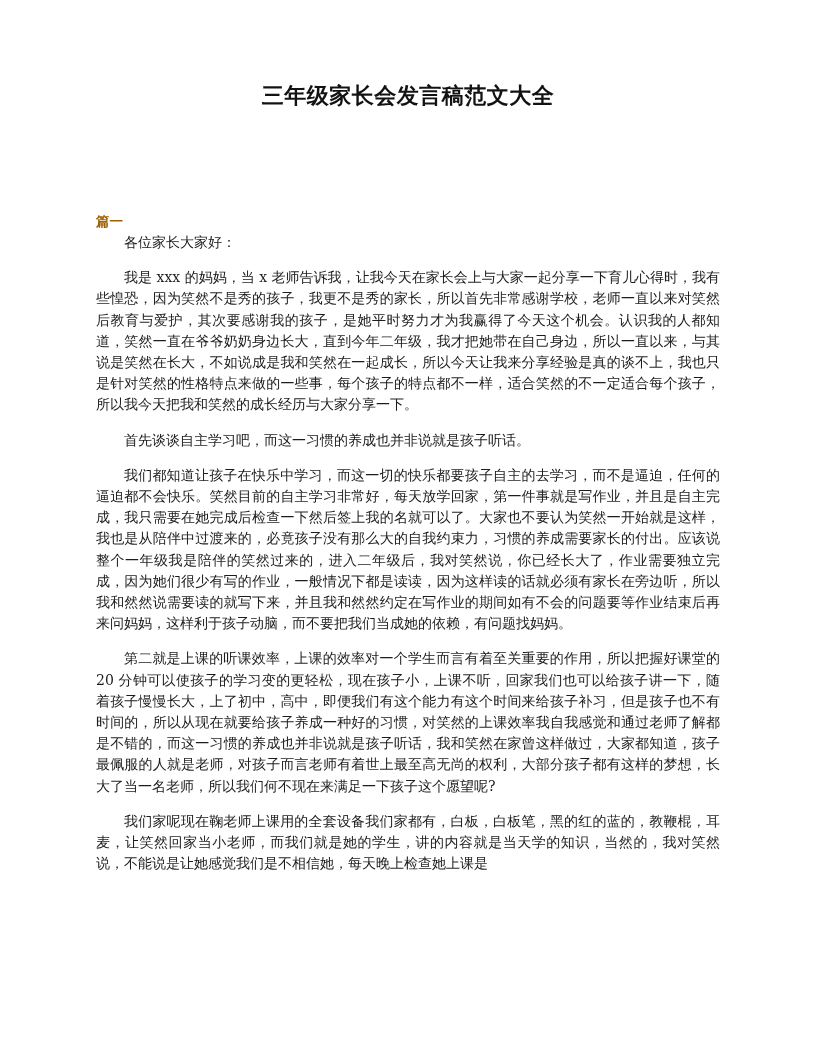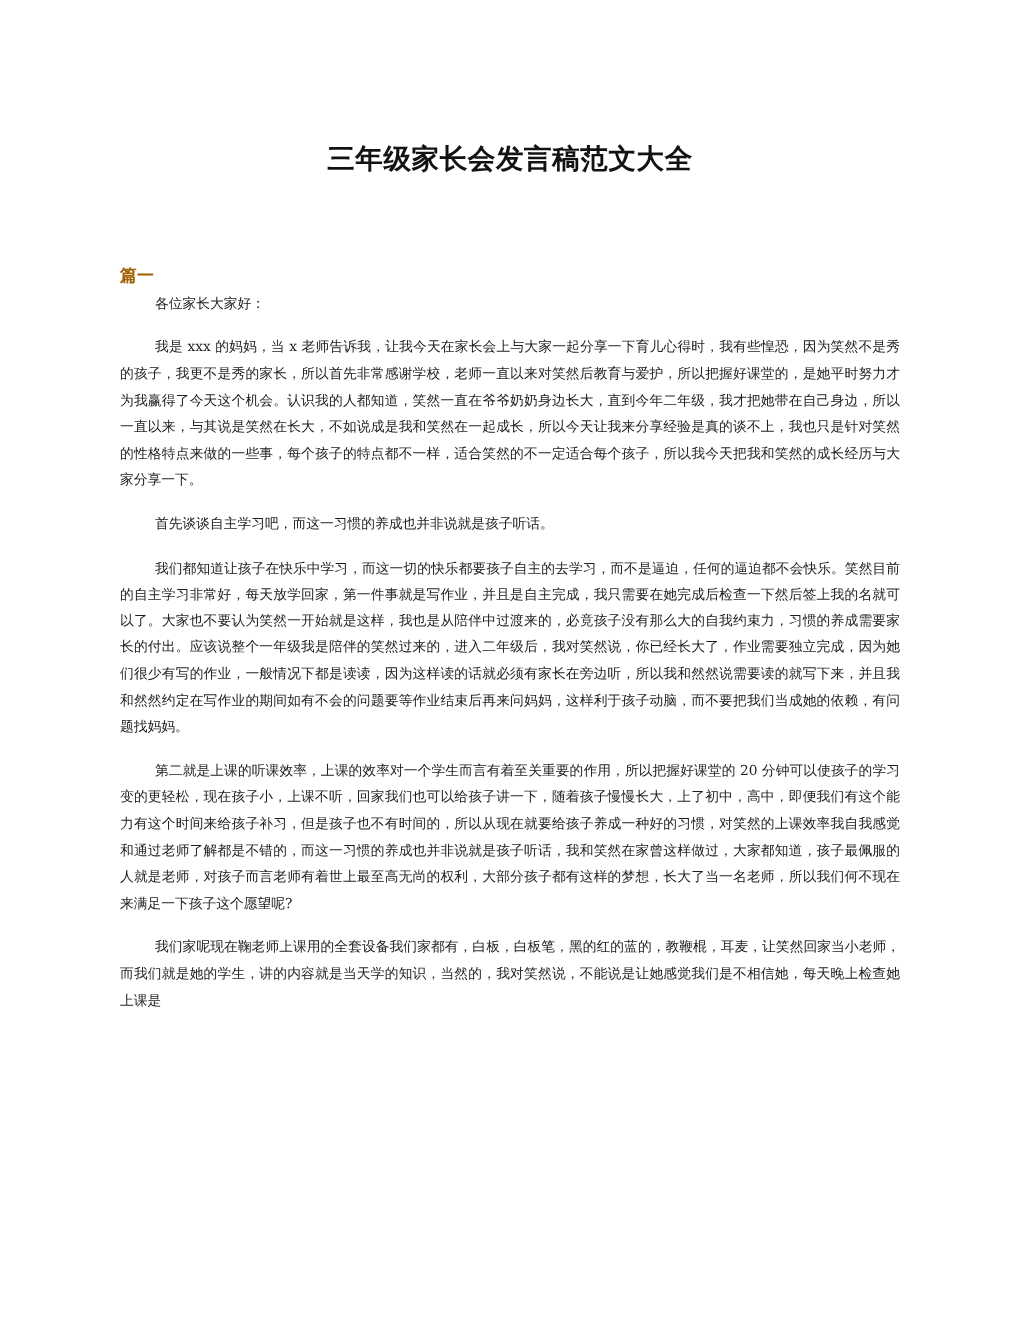--- a/index.html
+++ b/index.html
@@ -20,21 +20,21 @@
     position: relative;
     width: 816px;
     height: 1056px;
     background: #ffffff;
     box-sizing: border-box;
   }
 
   
   .doc-title {
     position: absolute;
-    top: 112px;
+    top: 80px;
     left: 96px;
     width: 624px;
     text-align: center;
     font-size: 22px;
     line-height: 30px;
     font-weight: bold;
     letter-spacing: 0.5px;
     color: #121212;
     font-family: "DejaVu Serif", "Liberation Serif", serif;
   }
@@ -51,21 +51,21 @@
     font-size: 13.5px;
     line-height: 19px;
     font-weight: bold;
     color: #a16207;
     margin: 0 0 1px 0;
     font-family: "DejaVu Serif", "Liberation Serif", serif;
   }
 
   p.para {
     margin: 0;
-    font-size: 11px;
+    font-size: 14px;
     line-height: 21.2px;
     text-align: justify;
     text-justify: inter-character;
     text-indent: 28px;
     color: #1c1c1c;
     word-break: break-all;
     font-family: "DejaVu Serif", "Liberation Serif", serif;
   }
 
   p.para.gap {
@@ -82,21 +82,21 @@
 <div class="page">
 
   <div class="doc-title">三年级家长会发言稿范文大全</div>
 
   <div class="body-block">
 
     <div class="section-label">篇一</div>
 
     <p class="para tight">各位家长大家好：</p>
 
-    <p class="para gap">我是 xxx 的妈妈，当 x 老师告诉我，让我今天在家长会上与大家一起分享一下育儿心得时，我有些惶恐，因为笑然不是秀的孩子，我更不是秀的家长，所以首先非常感谢学校，老师一直以来对笑然后教育与爱护，所以把握好课堂的，是她平时努力才为我赢得了今天这个机会。认识我的人都知道，笑然一直在爷爷奶奶身边长大，直到今年二年级，我才把她带在自己身边，所以一直以来，与其说是笑然在长大，不如说成是我和笑然在一起成长，所以今天让我来分享经验是真的谈不上，我也只是针对笑然的性格特点来做的一些事，每个孩子的特点都不一样，适合笑然的不一定适合每个孩子，所以我今天把我和笑然的成长经历与大家分享一下。</p>
+    <p class="para gap">我是 xxx 的妈妈，当 x 老师告诉我，让我今天在家长会上与大家一起分享一下育儿心得时，我有些惶恐，因为笑然不是秀的孩子，我更不是秀的家长，所以首先非常感谢学校，老师一直以来对笑然后教育与爱护，其次要感谢我的孩子，是她平时努力才为我赢得了今天这个机会。认识我的人都知道，笑然一直在爷爷奶奶身边长大，直到今年二年级，我才把她带在自己身边，所以一直以来，与其说是笑然在长大，不如说成是我和笑然在一起成长，所以今天让我来分享经验是真的谈不上，我也只是针对笑然的性格特点来做的一些事，每个孩子的特点都不一样，适合笑然的不一定适合每个孩子，所以我今天把我和笑然的成长经历与大家分享一下。</p>
 
     <p class="para gap">首先谈谈自主学习吧，而这一习惯的养成也并非说就是孩子听话。</p>
 
     <p class="para gap">我们都知道让孩子在快乐中学习，而这一切的快乐都要孩子自主的去学习，而不是逼迫，任何的逼迫都不会快乐。笑然目前的自主学习非常好，每天放学回家，第一件事就是写作业，并且是自主完成，我只需要在她完成后检查一下然后签上我的名就可以了。大家也不要认为笑然一开始就是这样，我也是从陪伴中过渡来的，必竟孩子没有那么大的自我约束力，习惯的养成需要家长的付出。应该说整个一年级我是陪伴的笑然过来的，进入二年级后，我对笑然说，你已经长大了，作业需要独立完成，因为她们很少有写的作业，一般情况下都是读读，因为这样读的话就必须有家长在旁边听，所以我和然然说需要读的就写下来，并且我和然然约定在写作业的期间如有不会的问题要等作业结束后再来问妈妈，这样利于孩子动脑，而不要把我们当成她的依赖，有问题找妈妈。</p>
 
     <p class="para gap">第二就是上课的听课效率，上课的效率对一个学生而言有着至关重要的作用，所以把握好课堂的 20 分钟可以使孩子的学习变的更轻松，现在孩子小，上课不听，回家我们也可以给孩子讲一下，随着孩子慢慢长大，上了初中，高中，即便我们有这个能力有这个时间来给孩子补习，但是孩子也不有时间的，所以从现在就要给孩子养成一种好的习惯，对笑然的上课效率我自我感觉和通过老师了解都是不错的，而这一习惯的养成也并非说就是孩子听话，我和笑然在家曾这样做过，大家都知道，孩子最佩服的人就是老师，对孩子而言老师有着世上最至高无尚的权利，大部分孩子都有这样的梦想，长大了当一名老师，所以我们何不现在来满足一下孩子这个愿望呢?</p>
 
     <p class="para gap">我们家呢现在鞠老师上课用的全套设备我们家都有，白板，白板笔，黑的红的蓝的，教鞭棍，耳麦，让笑然回家当小老师，而我们就是她的学生，讲的内容就是当天学的知识，当然的，我对笑然说，不能说是让她感觉我们是不相信她，每天晚上检查她上课是</p>
 
   </div>

